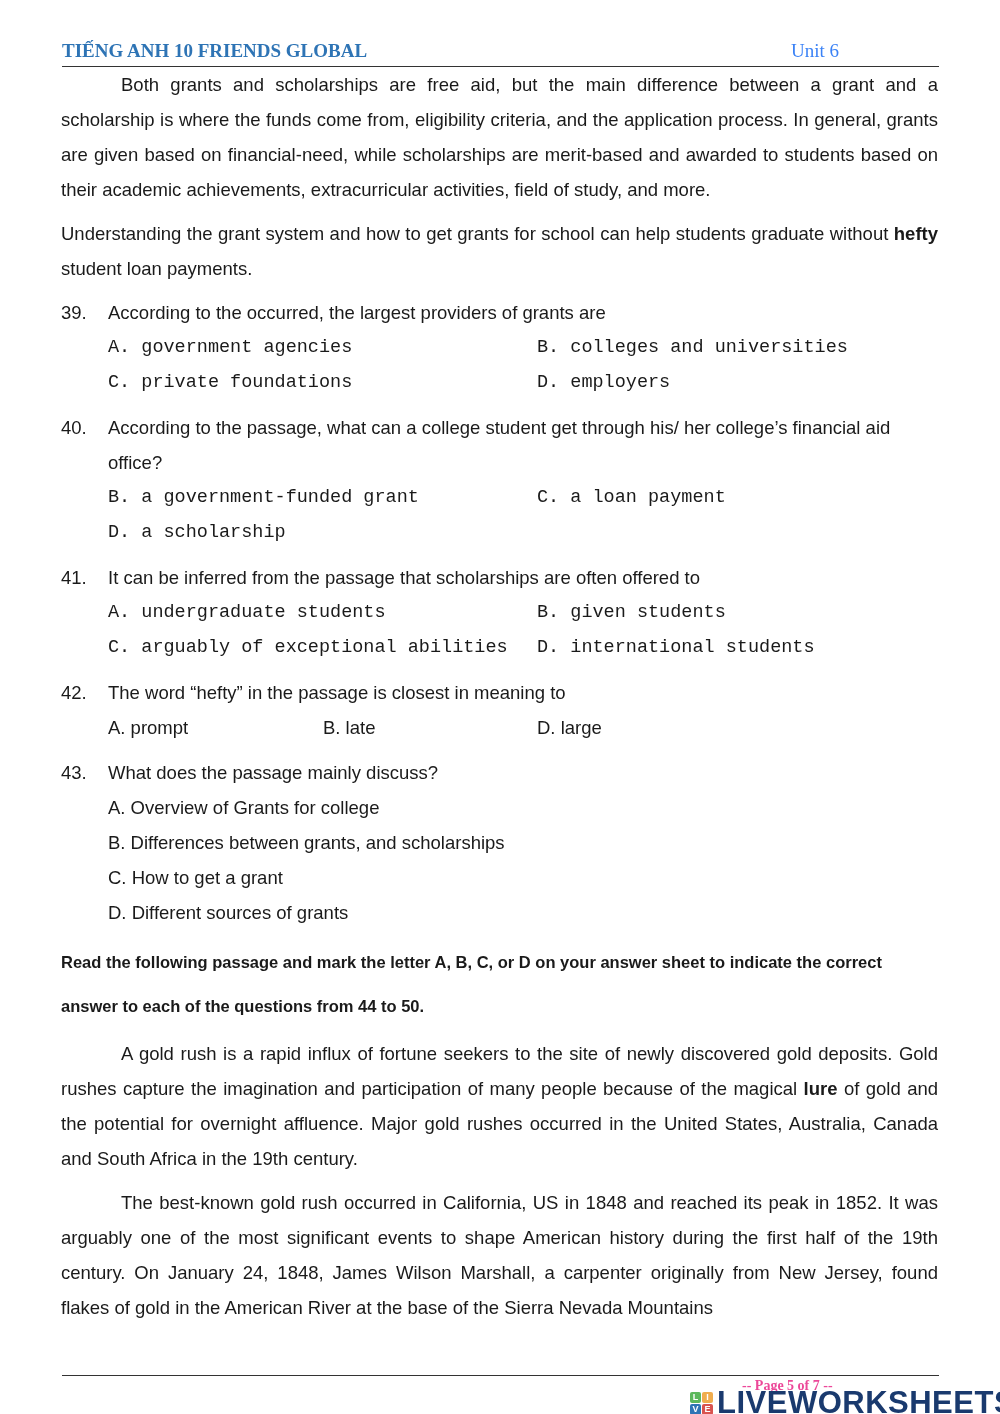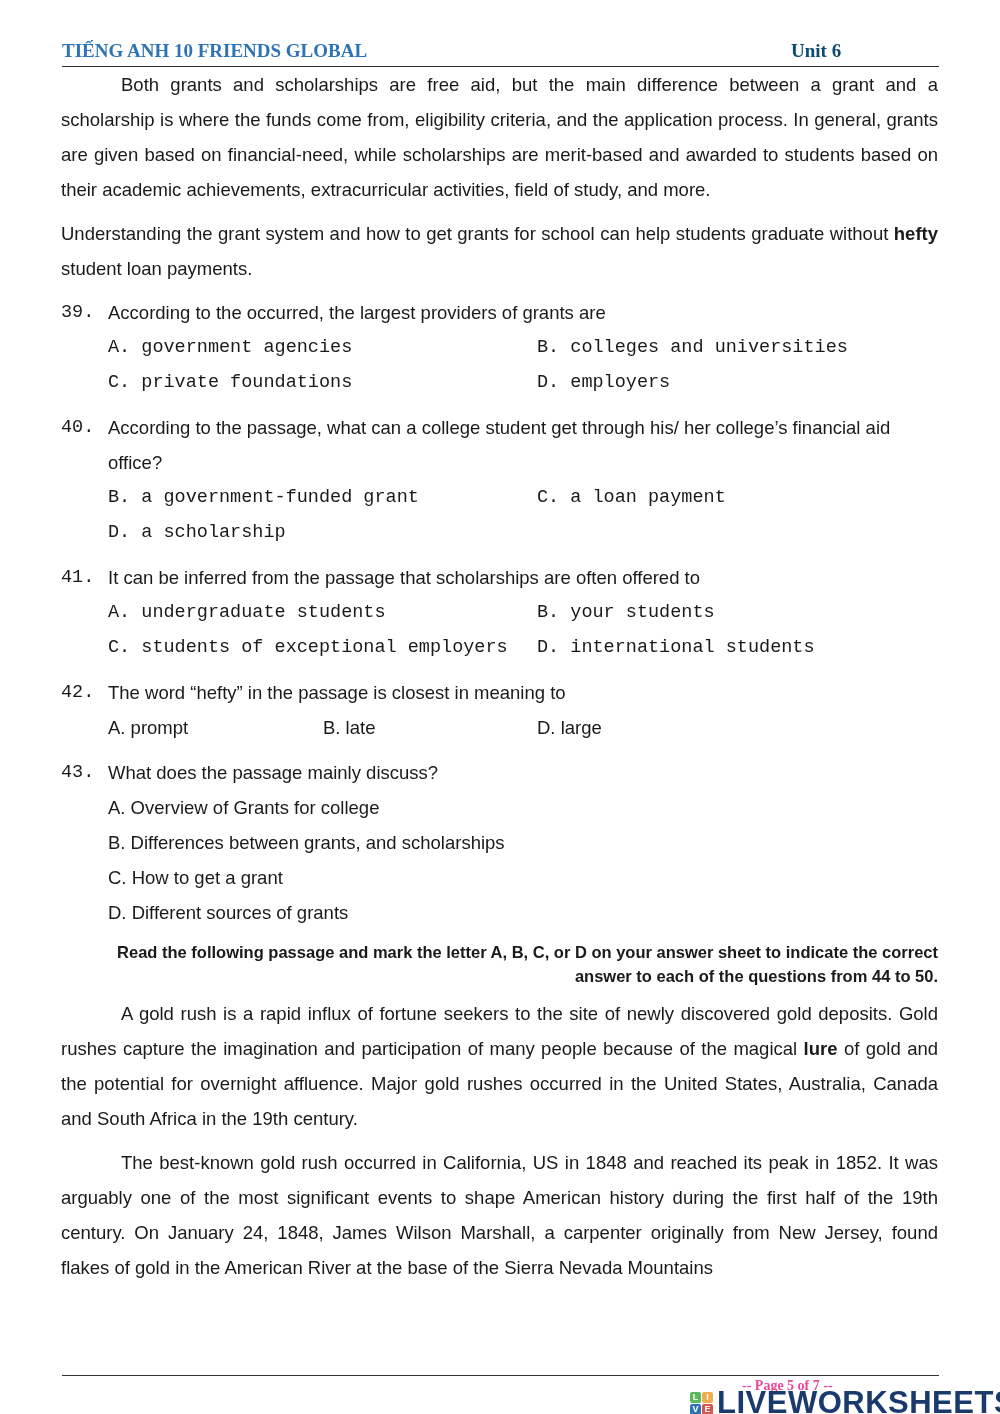--- a/index.html
+++ b/index.html
@@ -1,32 +1,32 @@
 <!DOCTYPE html>
 <html><head>
 <meta charset="utf-8">
 <style>
   html, body { margin: 0; padding: 0; background: #ffffff; }
   body { width: 1000px; height: 1414px; position: relative; overflow: hidden; font-family: "Liberation Sans", sans-serif; color: #1a1a1a; }
   .page { position: absolute; left: 0; top: 12px; width: 1000px; height: 1312px; }
   .header { position: absolute; left: 62px; top: 28px; width: 877px; height: 26px; border-bottom: 1px solid #333; }
   .header-title { position: absolute; left: 0; top: 0; font-family: "Liberation Serif", serif; font-weight: bold; font-size: 19px; color: #2e74b5; }
-  .header-unit { position: absolute; left: 729px; top: 0; font-family: "Liberation Serif", serif; font-weight: bold; font-size: 19px; color: #0c4a6e; }
+  .header-unit { position: absolute; left: 729px; top: 0; font-family: "Liberation Serif", serif; font-weight: normal; font-size: 19px; color: #3b82f6; }
   .content { position: absolute; left: 61px; top: 55px; width: 877px; font-size: 18.5px; line-height: 35px; }
   p { margin: 0; }
   .para { text-align: justify; margin-bottom: 9px; }
   .indent { text-indent: 60px; }
   .q { display: flex; margin-top: 1px; }
-  .qnum { width: 47px; flex: none; font-family: Liberation Mono, monospace; }
+  .qnum { width: 47px; flex: none; }
   .qtext { flex: 1; }
   .opts { display: grid; grid-template-columns: 429px 400px; margin-left: 47px; font-family: Liberation Mono, monospace; }
   .opts4 { display: grid; grid-template-columns: 215px 214px 214px 186px; margin-left: 47px; }
   .opts1 { margin-left: 47px; }
   .qblock { margin-bottom: 10px; }
-  .instr { font-weight: bold; font-size: 16.5px; line-height: 24px; margin-bottom: 8px; text-align: right; }
+  .instr { font-weight: bold; font-size: 16.5px; line-height: 44px; margin-bottom: 8px; }
   .footer-line { position: absolute; left: 62px; top: 1363px; width: 877px; border-top: 1px solid #333; }
   .page-num { position: absolute; left: 742px; top: 1366px; font-family: "Liberation Serif", serif; font-weight: bold; font-size: 14px; color: #ec4899; }
   .lw { position: absolute; left: 690px; top: 1373px; display: flex; align-items: center; }
   .lw-icon { display: grid; grid-template-columns: 11px 11px; grid-template-rows: 11px 11px; gap: 1px; margin-right: 4px; }
   .lw-icon span { font-size: 9px; font-weight: bold; color: #fff; text-align: center; line-height: 11px; border-radius: 2px; }
   .lw-text { font-family: "Liberation Sans", sans-serif; font-weight: bold; font-size: 31px; color: #1a3a6e; letter-spacing: 0.5px; }
 </style>
 </head>
 <body>
 
@@ -65,22 +65,22 @@
       </div>
     </div>
 
     <div class="qblock">
       <div class="q">
           <span class="qnum">41.</span>
           <span class="qtext">It can be inferred from the passage that scholarships are often offered to</span>
         </div>
       <div class="opts">
         <span>A. undergraduate students</span>
-        <span>B. your students</span>
-        <span>C. students of exceptional employers</span>
+        <span>B. given students</span>
+        <span>C. arguably of exceptional abilities</span>
         <span>D. international students</span>
       </div>
     </div>
 
     <div class="qblock">
       <div class="q">
           <span class="qnum">42.</span>
           <span class="qtext">The word “hefty” in the passage is closest in meaning to</span>
         </div>
       <div class="opts4">

